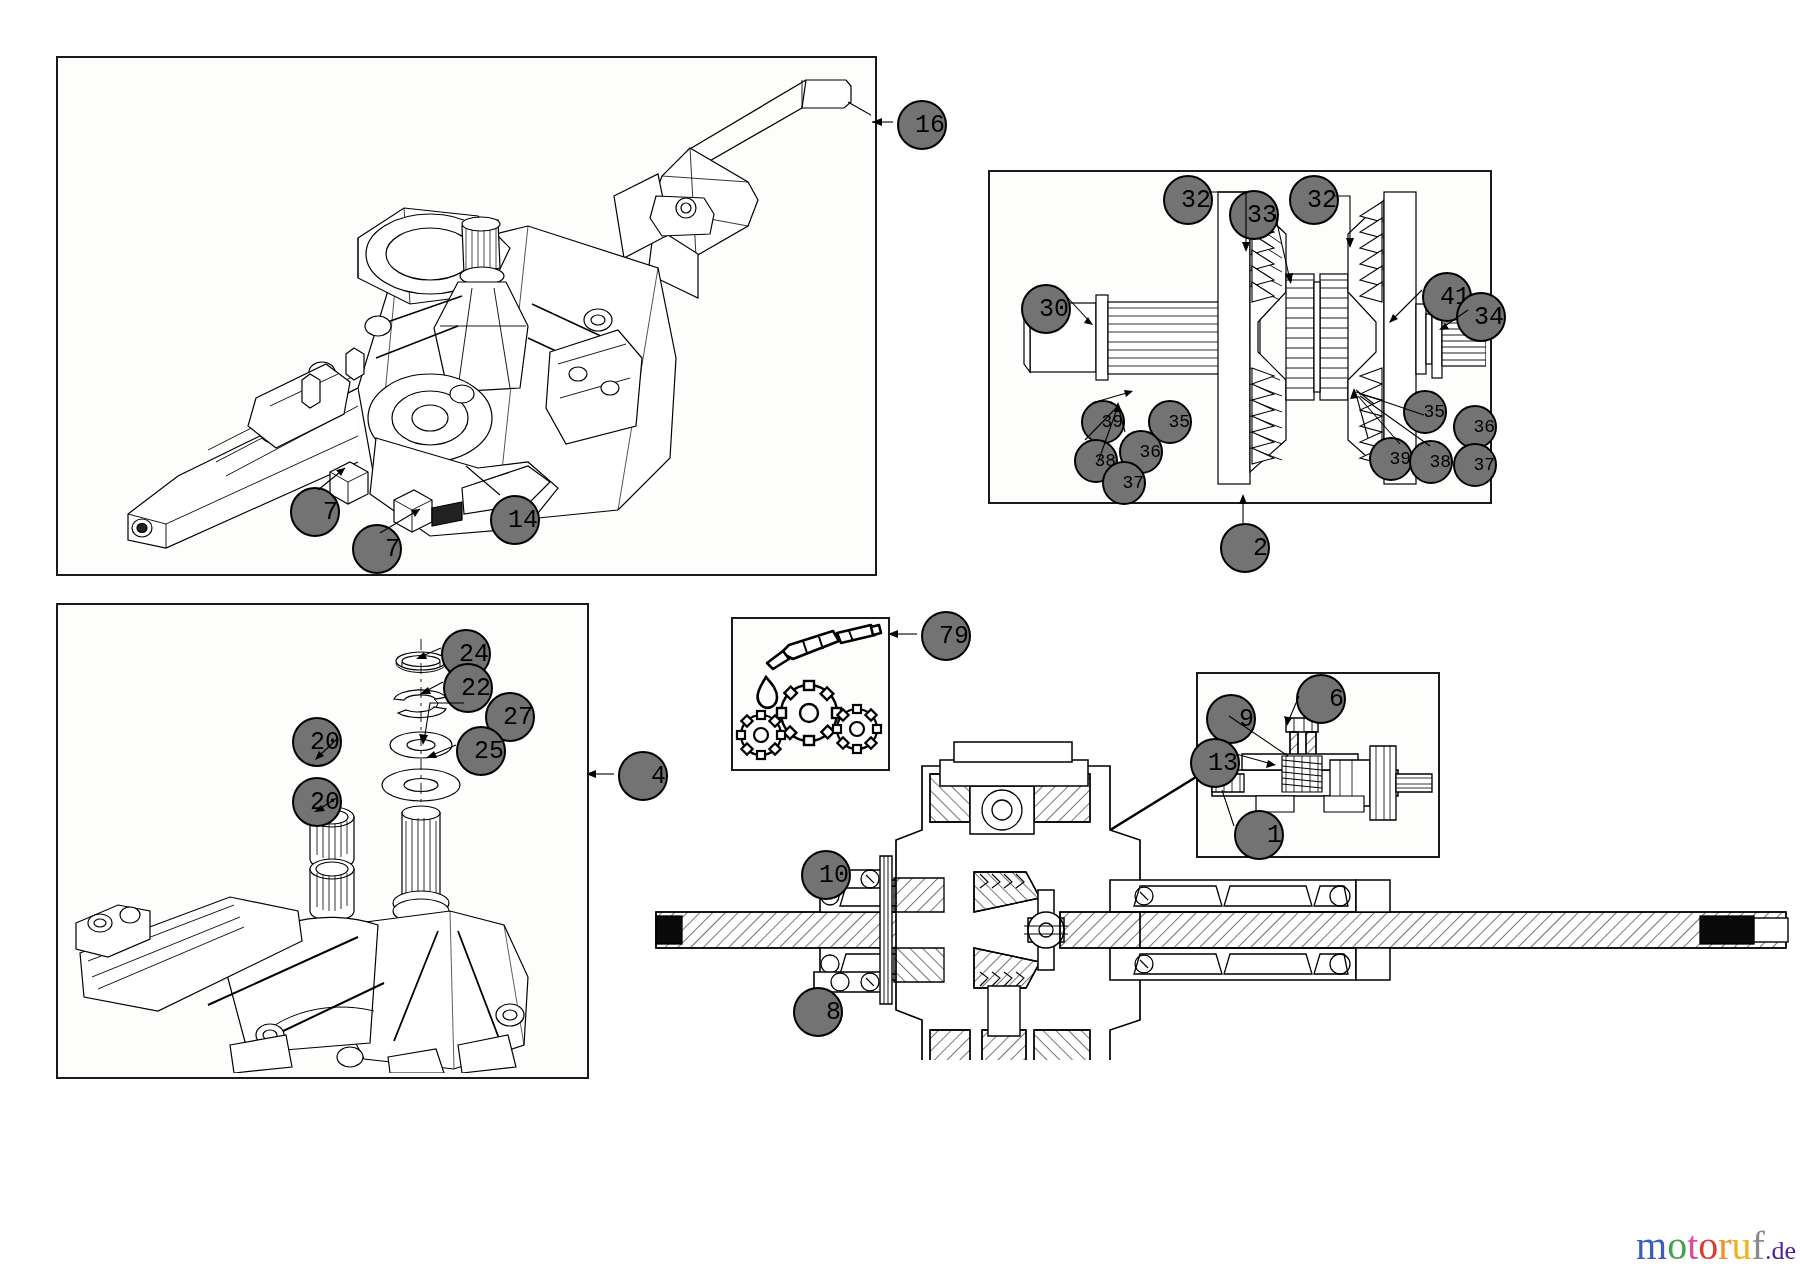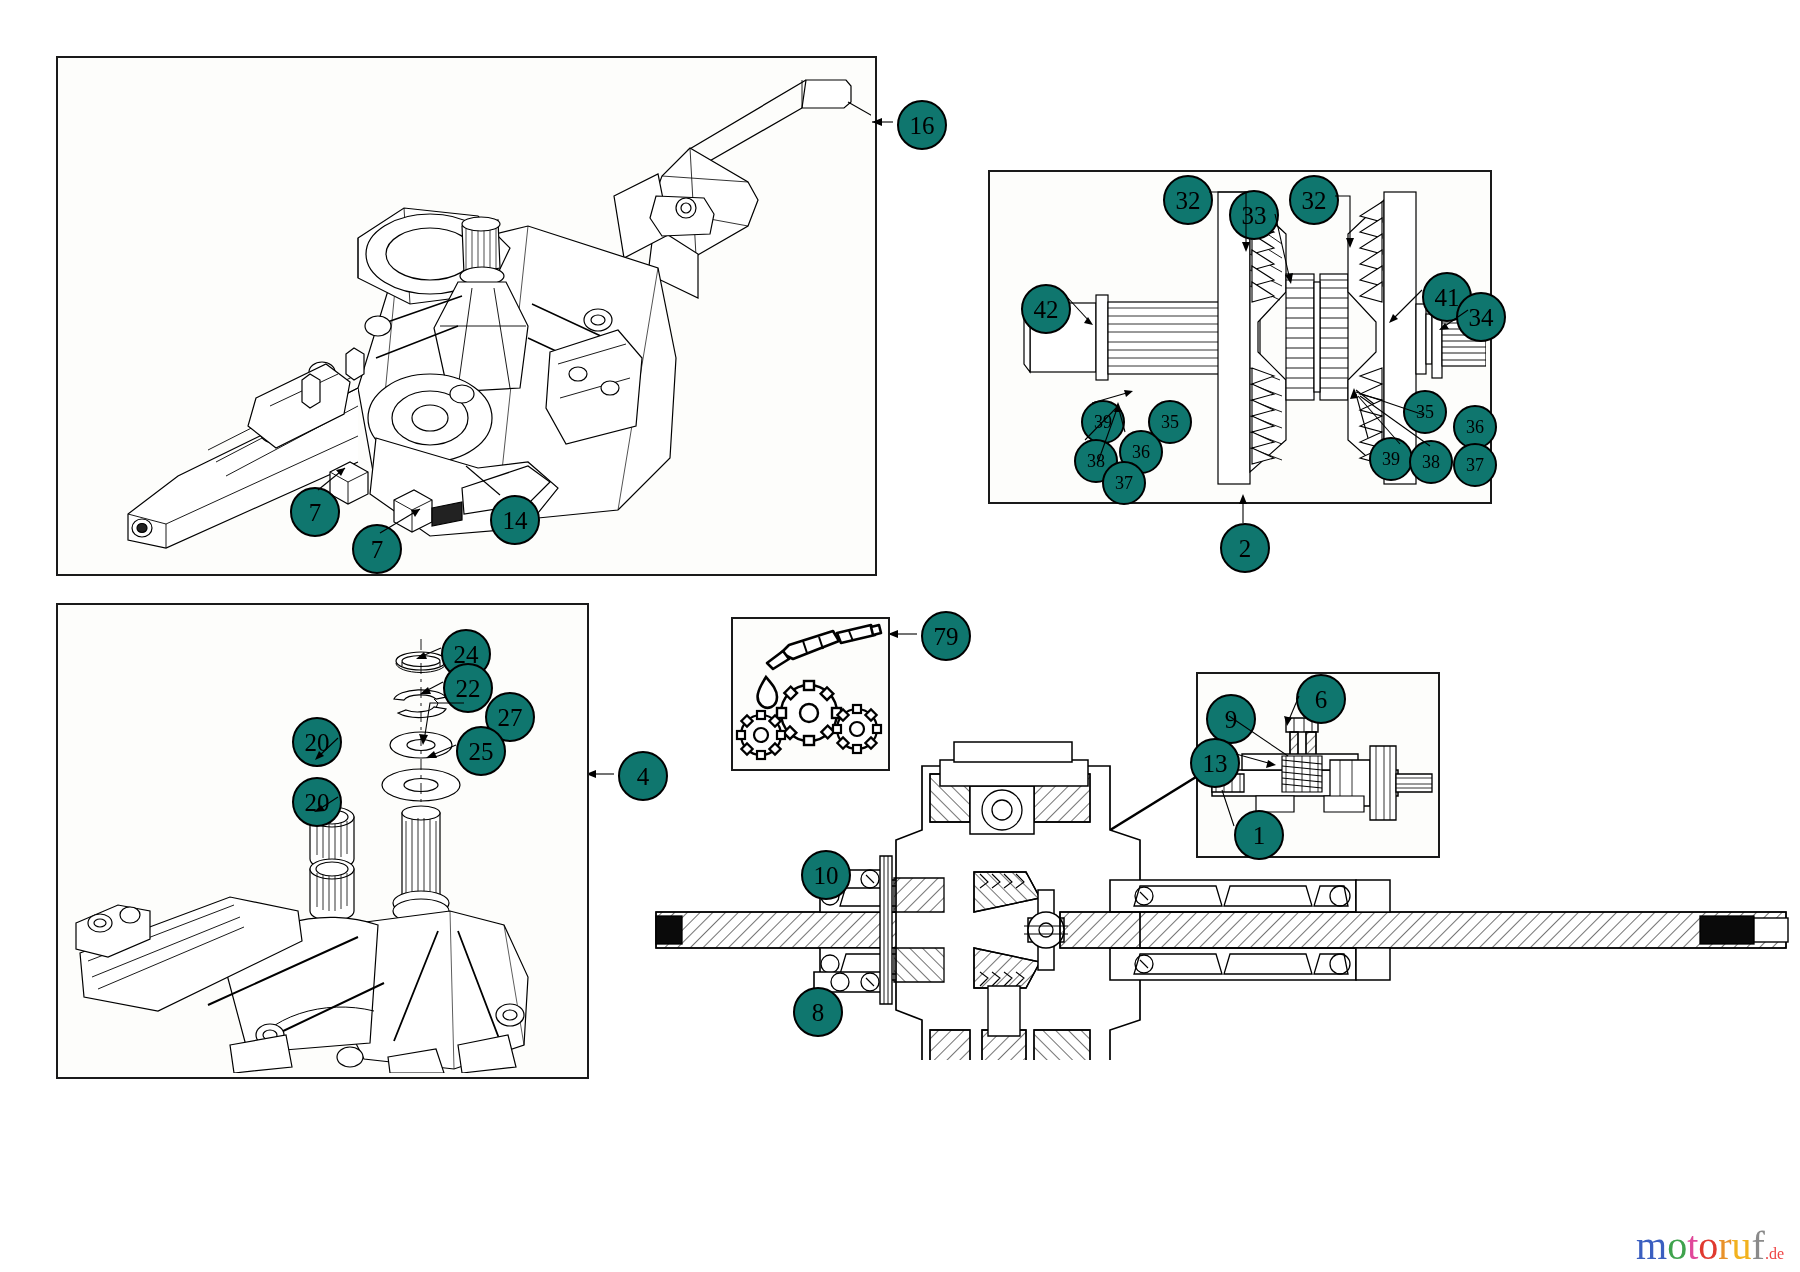--- a/index.html
+++ b/index.html
@@ -1,22 +1,22 @@
 <!DOCTYPE html>
 <html><head>
 <meta charset="utf-8">
 <title>Parts Diagram</title>
 <style>
   html,body{margin:0;padding:0;background:#ffffff;}
   body{font-family:"Liberation Sans", sans-serif;}
   #sheet{position:relative;width:1800px;height:1272px;background:#ffffff;overflow:hidden;}
   .panel{position:absolute;border:2px solid #1a1a1a;background:#fdfdfb;}
   .callout{position:absolute;width:46px;height:46px;border:2.4px solid #000;border-radius:50%;
-           background:#0f766e;display:flex;align-items:center;justify-content:center;
-           font-size:25px;color:#000;font-family:Liberation Serif, serif;line-height:1;}
+           background:#737373;display:flex;align-items:center;justify-content:flex-end;
+           font-size:25px;color:#000;font-family:Liberation Mono, monospace;line-height:1;}
   .callout.sm{width:40px;height:40px;font-size:18px;border-width:2.2px;margin-left:29px;}
   .docnum{position:absolute;font-size:44px;letter-spacing:.5px;color:#000;
           font-family:"Liberation Sans", sans-serif;white-space:nowrap;}
   .wm{position:absolute;font-family:"Liberation Serif", serif;font-size:40px;white-space:nowrap;}
   .wm span{display:inline-block;}
   svg{display:block;}
   .thin{stroke:#000;stroke-width:1.1;fill:none;}
   .thick{stroke:#000;stroke-width:2.6;fill:none;}
   .fnone{fill:none;}
 </style>
@@ -235,21 +235,21 @@
   <div class="callout" style="left:1163px;top:175px;">
       <span>32</span>
     </div>
   <div class="callout" style="left:1229px;top:190px;">
       <span>33</span>
     </div>
   <div class="callout" style="left:1289px;top:175px;">
       <span>32</span>
     </div>
   <div class="callout" style="left:1021px;top:284px;">
-      <span>42</span>
+      <span>30</span>
     </div>
   <div class="callout" style="left:1422px;top:272px;">
       <span>41</span>
     </div>
   <div class="callout" style="left:1456px;top:292px;">
       <span>34</span>
     </div>
   <div class="callout sm" style="left:1052px;top:400px;">
       <span>39</span>
     </div>
@@ -661,16 +661,16 @@
   <svg style="position:absolute;left:0;top:0;pointer-events:none;" width="1800" height="1272">
     <path d="M1299 696 L1288 722" class="thin"></path>
       <polygon points="1287,726 1284,716 1292,718" fill="#000"></polygon>
     <path d="M1229 716 L1288 756" class="thin"></path>
     <path d="M1236 754 L1272 764" class="thin"></path>
       <polygon points="1276,765 1266,768 1268,760" fill="#000"></polygon>
     <path d="M1234 826 L1222 790" class="thin"></path>
   </svg>
 
   <div class="wm" style="left:1636px;top:1222px;">
-    <span style="color:#3b5fc0;">m</span><span style="color:#3fa34d;">o</span><span style="color:#e0489a;">t</span><span style="color:#e03a2f;">o</span><span style="color:#e8922a;">r</span><span style="color:#f2b21e;">u</span><span style="color:#8a8a8a;">f</span><span style="color:#ef4444;font-size:16px;">.de</span>
+    <span style="color:#3b5fc0;">m</span><span style="color:#3fa34d;">o</span><span style="color:#e0489a;">t</span><span style="color:#e03a2f;">o</span><span style="color:#e8922a;">r</span><span style="color:#f2b21e;">u</span><span style="color:#8a8a8a;">f</span><span style="color:#4c1d95;font-size:26px;">.de</span>
   </div>
 
 </div>
 
 </body></html>

